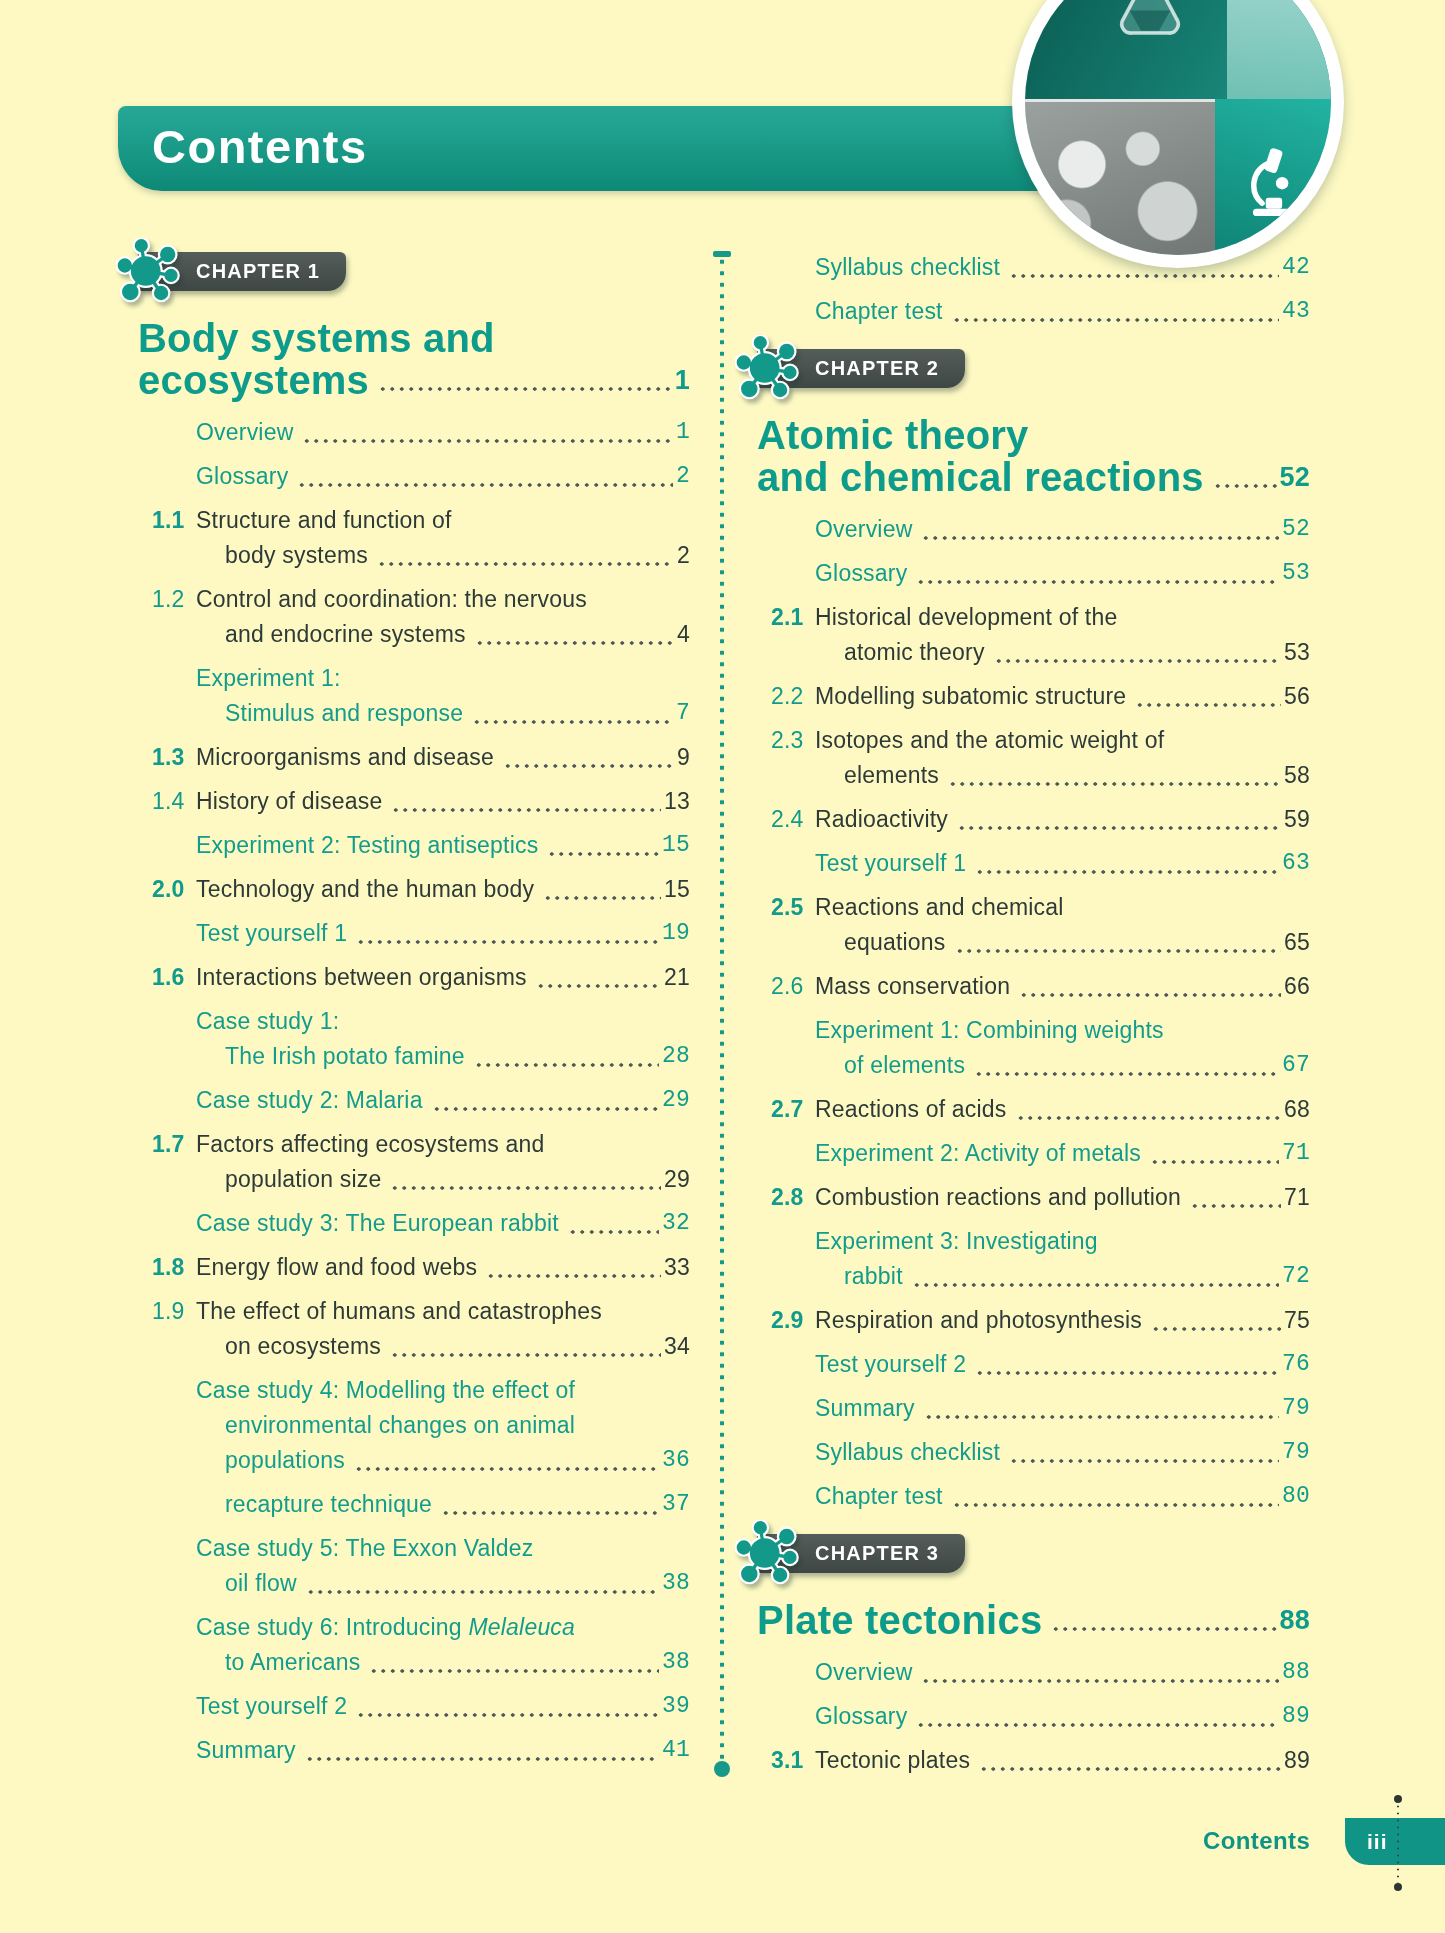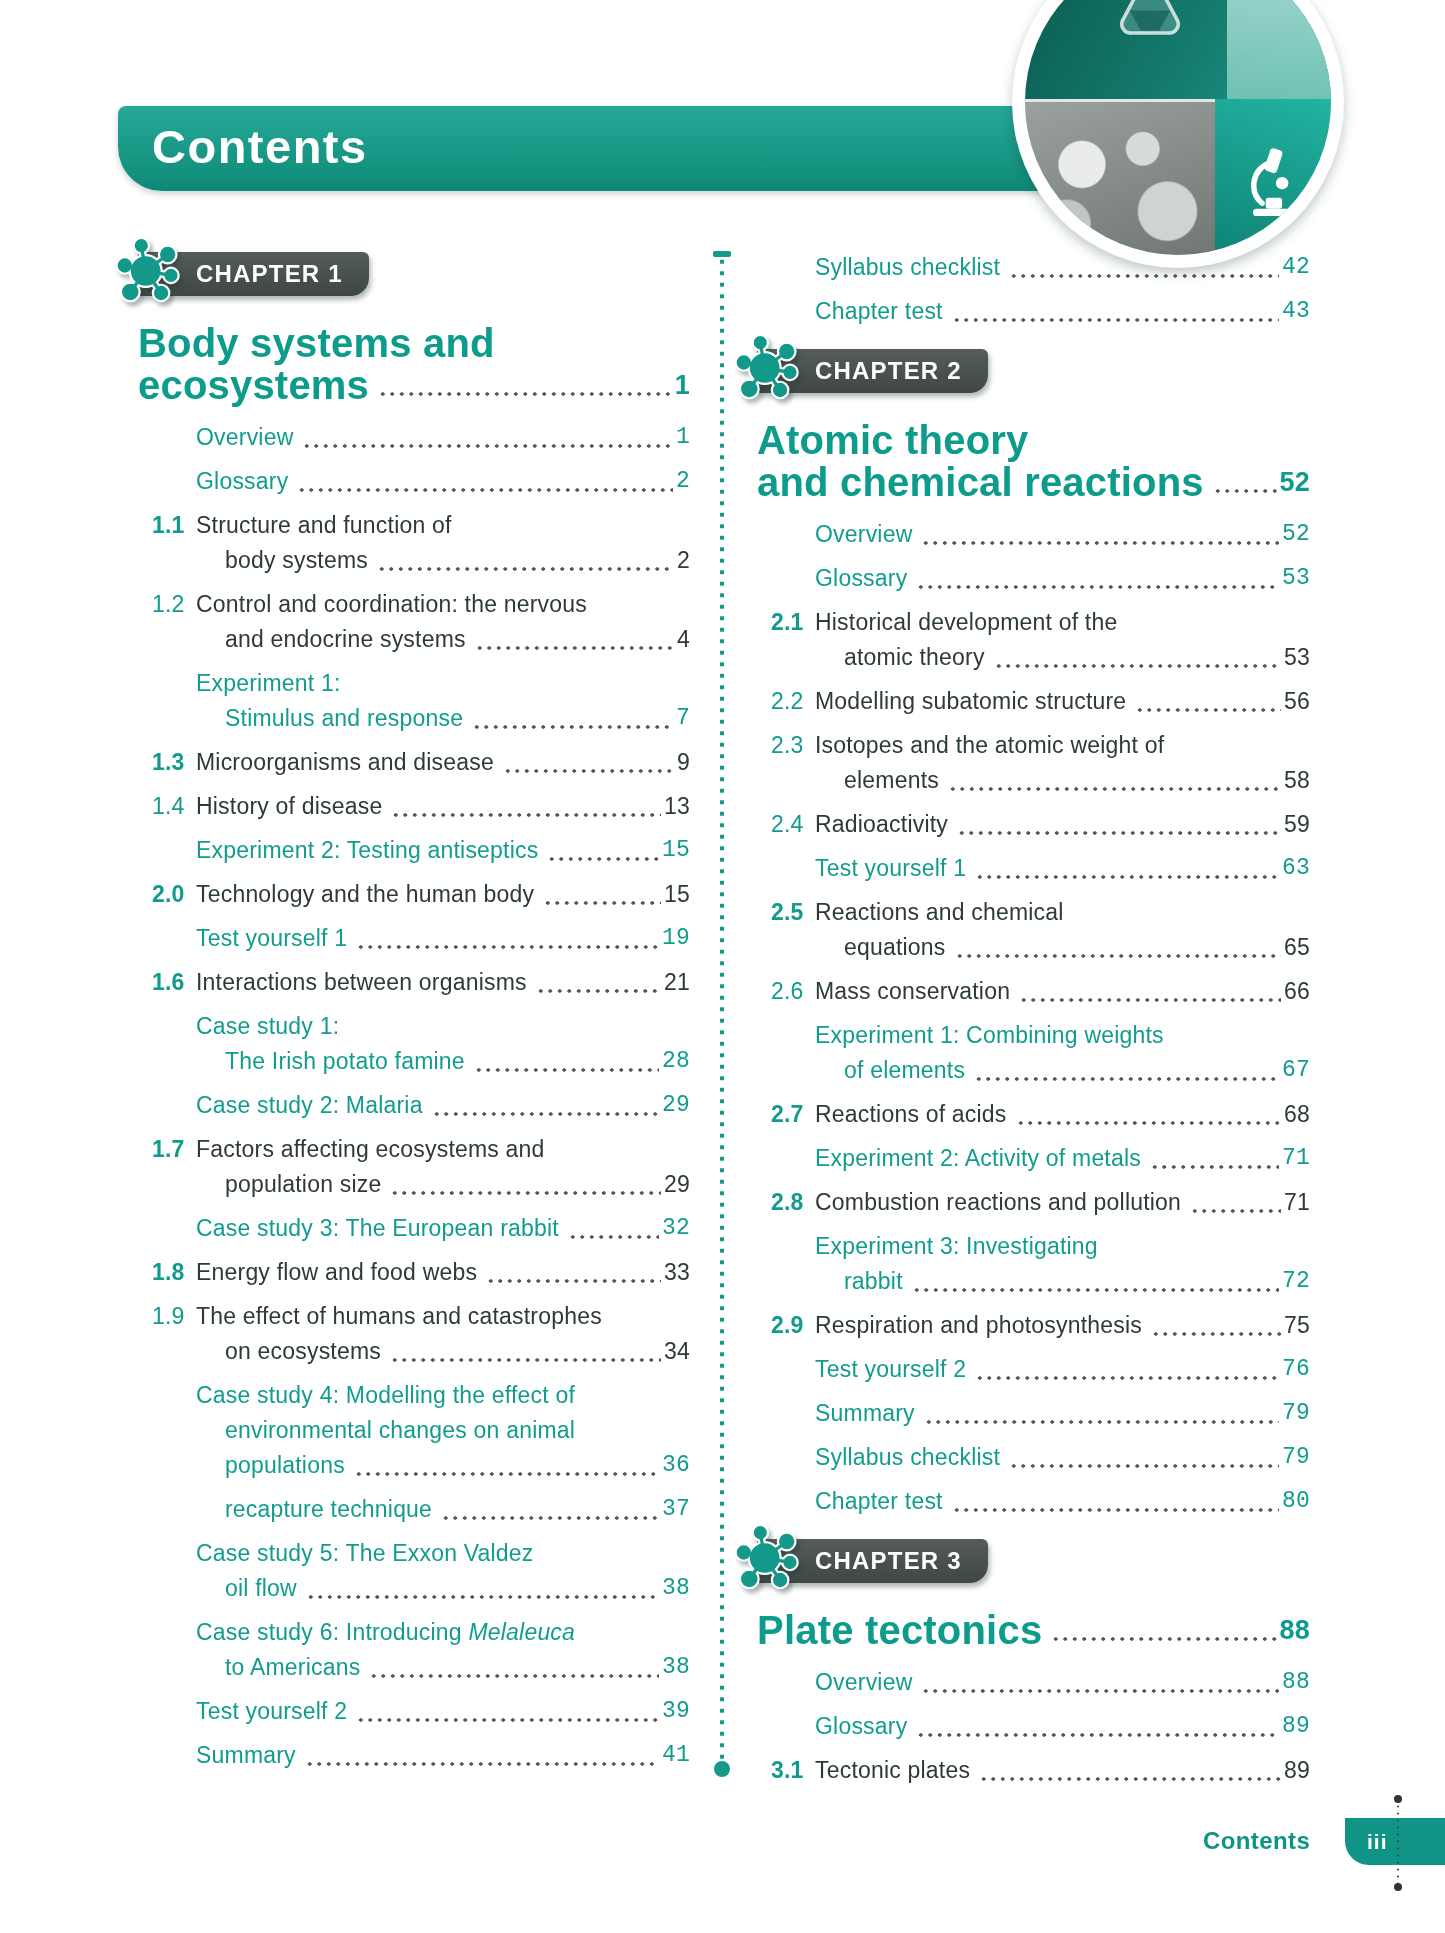--- a/index.html
+++ b/index.html
@@ -1,18 +1,18 @@
 <!DOCTYPE html>
 <html><head>
 <meta charset="utf-8">
 <style>
   html,body{margin:0;padding:0;background:#c4d6d2;}
   .page{
     position:relative;width:1445px;height:1933px;margin:0 auto;
-    background:#ffffff;overflow:hidden;
+    background:#fef9c3;overflow:hidden;
     font-family:"Liberation Sans",sans-serif;color:#2d3a38;
   }
   
   .header-bar{
     position:absolute;left:118px;top:106px;width:1042px;height:85px;
     background:linear-gradient(180deg,#27a897 0%,#13917f 78%,#0e8777 100%);
     border-radius:8px 0 44px 44px;
     box-shadow:0 3px 6px rgba(25,60,54,.22);
   }
   .header-title{
@@ -67,21 +67,21 @@
   .title-entry{margin:22px 0 14px 0;}
   .title-line,.title-text{font-size:40px;line-height:42px;font-weight:bold;color:#0d9c8c;letter-spacing:.2px;}
   .title-entry .leader{margin-bottom:10px;}
   .title-entry .pgnum{font-size:27px;font-weight:bold;color:#0d9c8c;line-height:42px;}
   
   .badge-wrap{margin:20px 0 26px 0;position:relative;}
   .col-left .badge-wrap:first-child, .badge-first{margin-top:2px;}
   .chapter-badge{
     position:relative;display:inline-block;
     background:linear-gradient(180deg,#545d5a 0%,#3e4744 100%);
-    color:#fff;font-weight:bold;font-size:24px;letter-spacing:1.2px;
+    color:#fff;font-weight:bold;font-size:20px;letter-spacing:1.2px;
     padding:8px 26px 8px 58px;border-radius:3px 6px 18px 3px;
     box-shadow:2px 4px 5px rgba(30,55,50,.35);
   }
   .molecule{position:absolute;left:-22px;top:-14px;width:66px;height:66px;
     filter:drop-shadow(3px 4px 2px rgba(30,55,50,.35));}
   
   .divider{
     position:absolute;left:719px;top:256px;width:6px;height:1505px;
     background-image:radial-gradient(circle,#17998a 2.1px,transparent 2.5px);
     background-size:6px 11.5px;background-repeat:repeat-y;background-position:center top;

